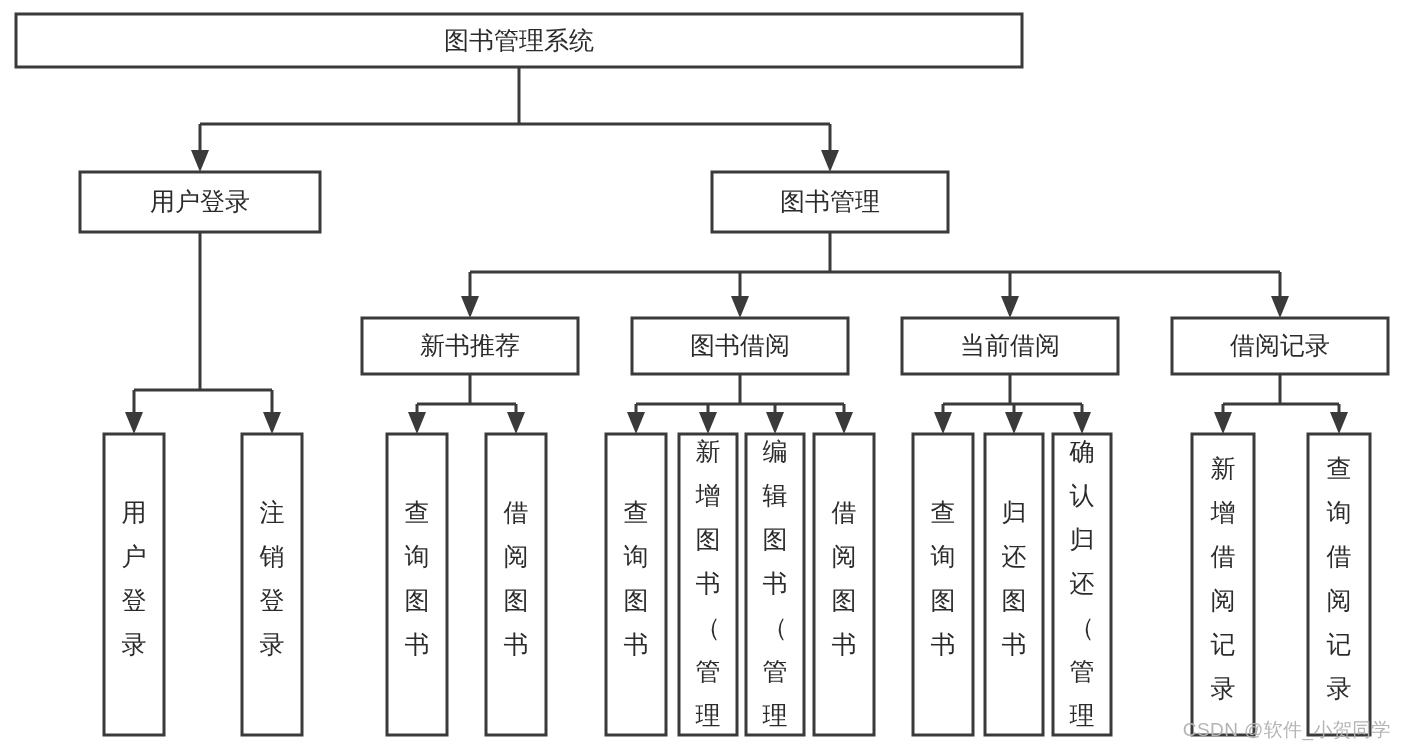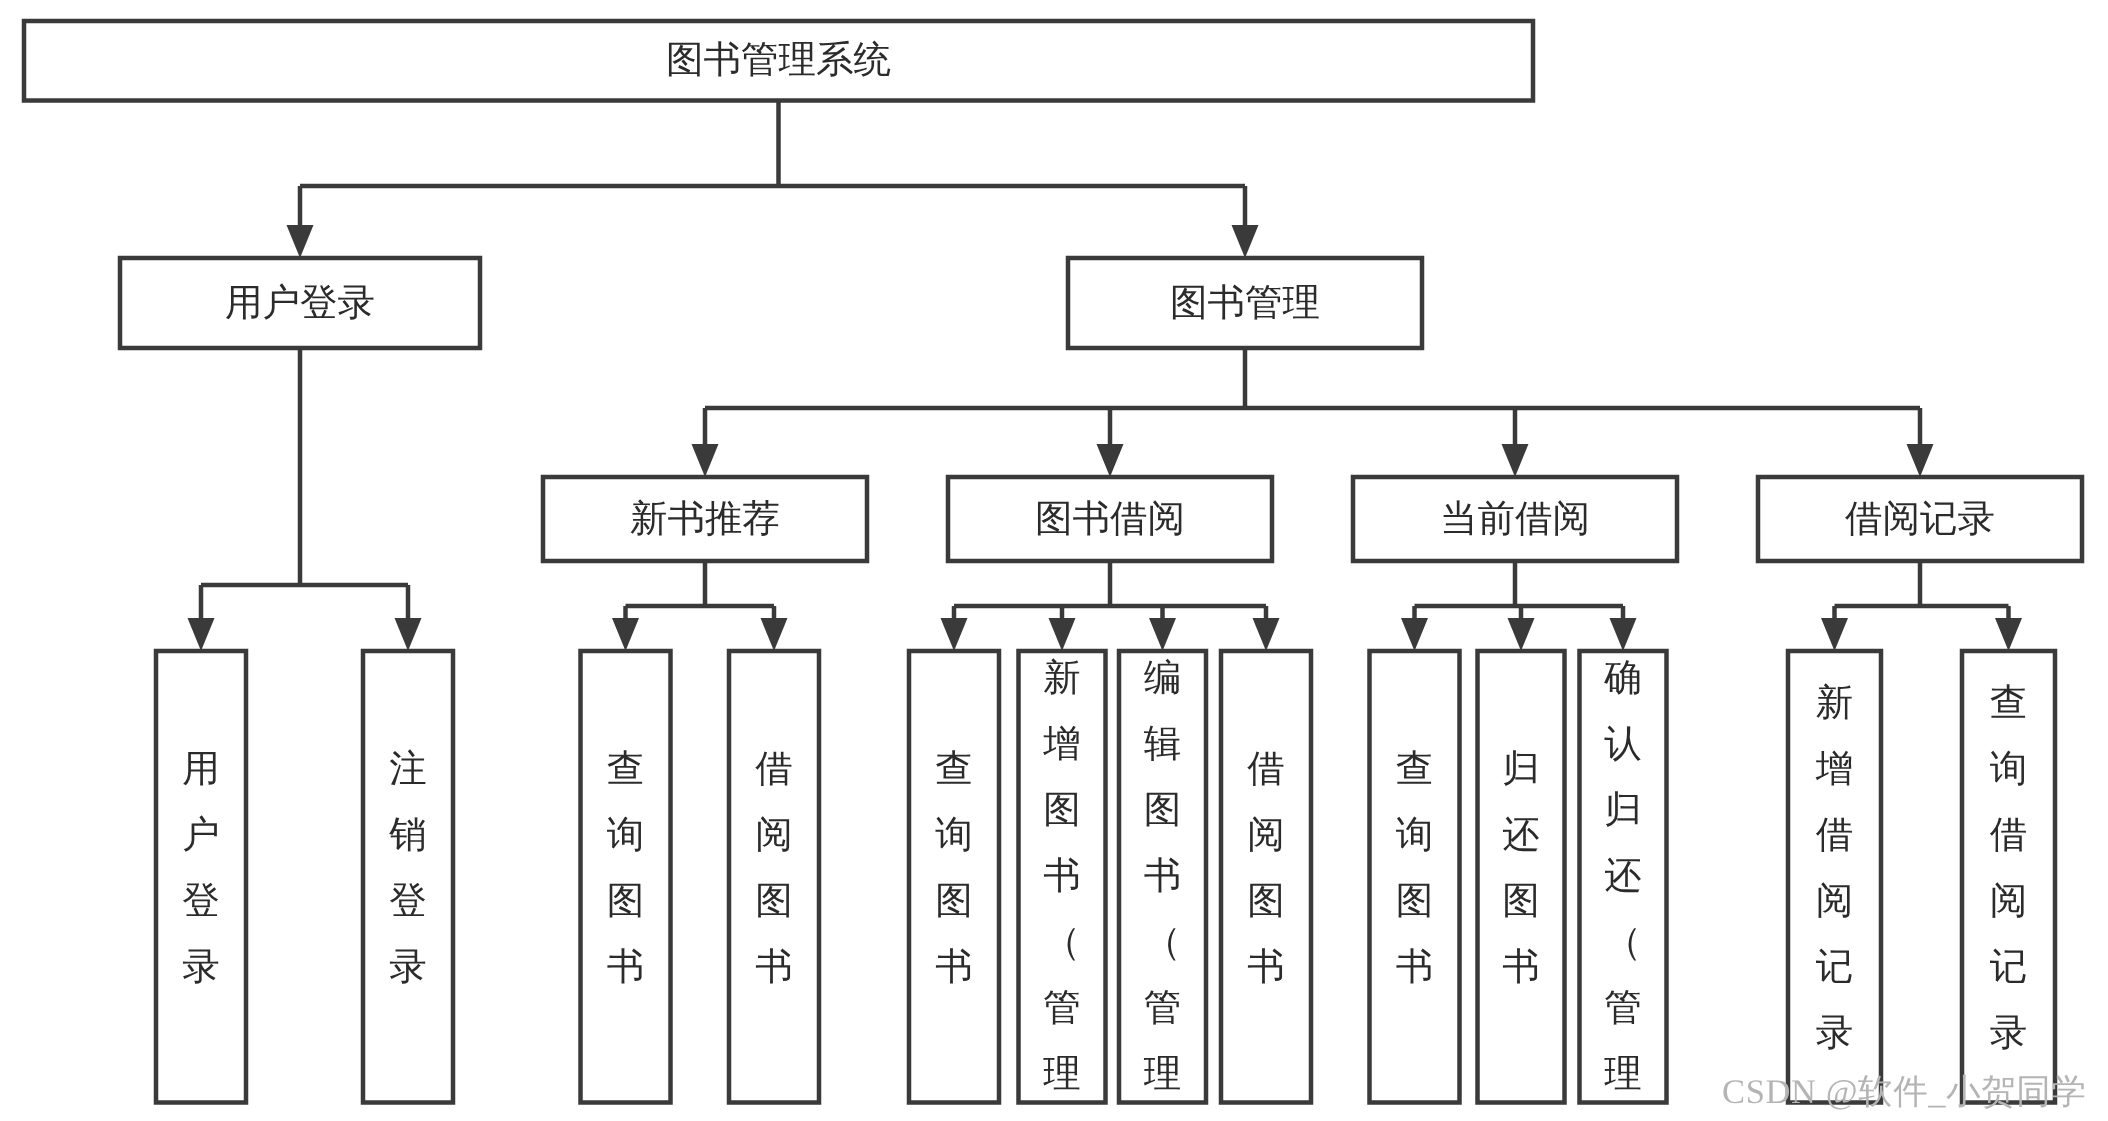--- a/index.html
+++ b/index.html
@@ -50,22 +50,22 @@
   .node-label-vertical {
     fill: #2b2b2b;
     font-family: "DejaVu Sans", "Liberation Sans", sans-serif;
     font-size: 25px;
     text-anchor: middle;
   }
   .watermark-text {
     position: absolute;
     right: 14px;
     bottom: 4px;
-    font-family: Liberation Serif, serif;
-    font-size: 23px;
+    font-family: Liberation Sans, sans-serif;
+    font-size: 19px;
     color: #b4b4b4;
     white-space: nowrap;
     letter-spacing: 0.4px;
     pointer-events: none;
   }
 </style>
 </head>
 <body>
 
 <div id="diagram-root">

